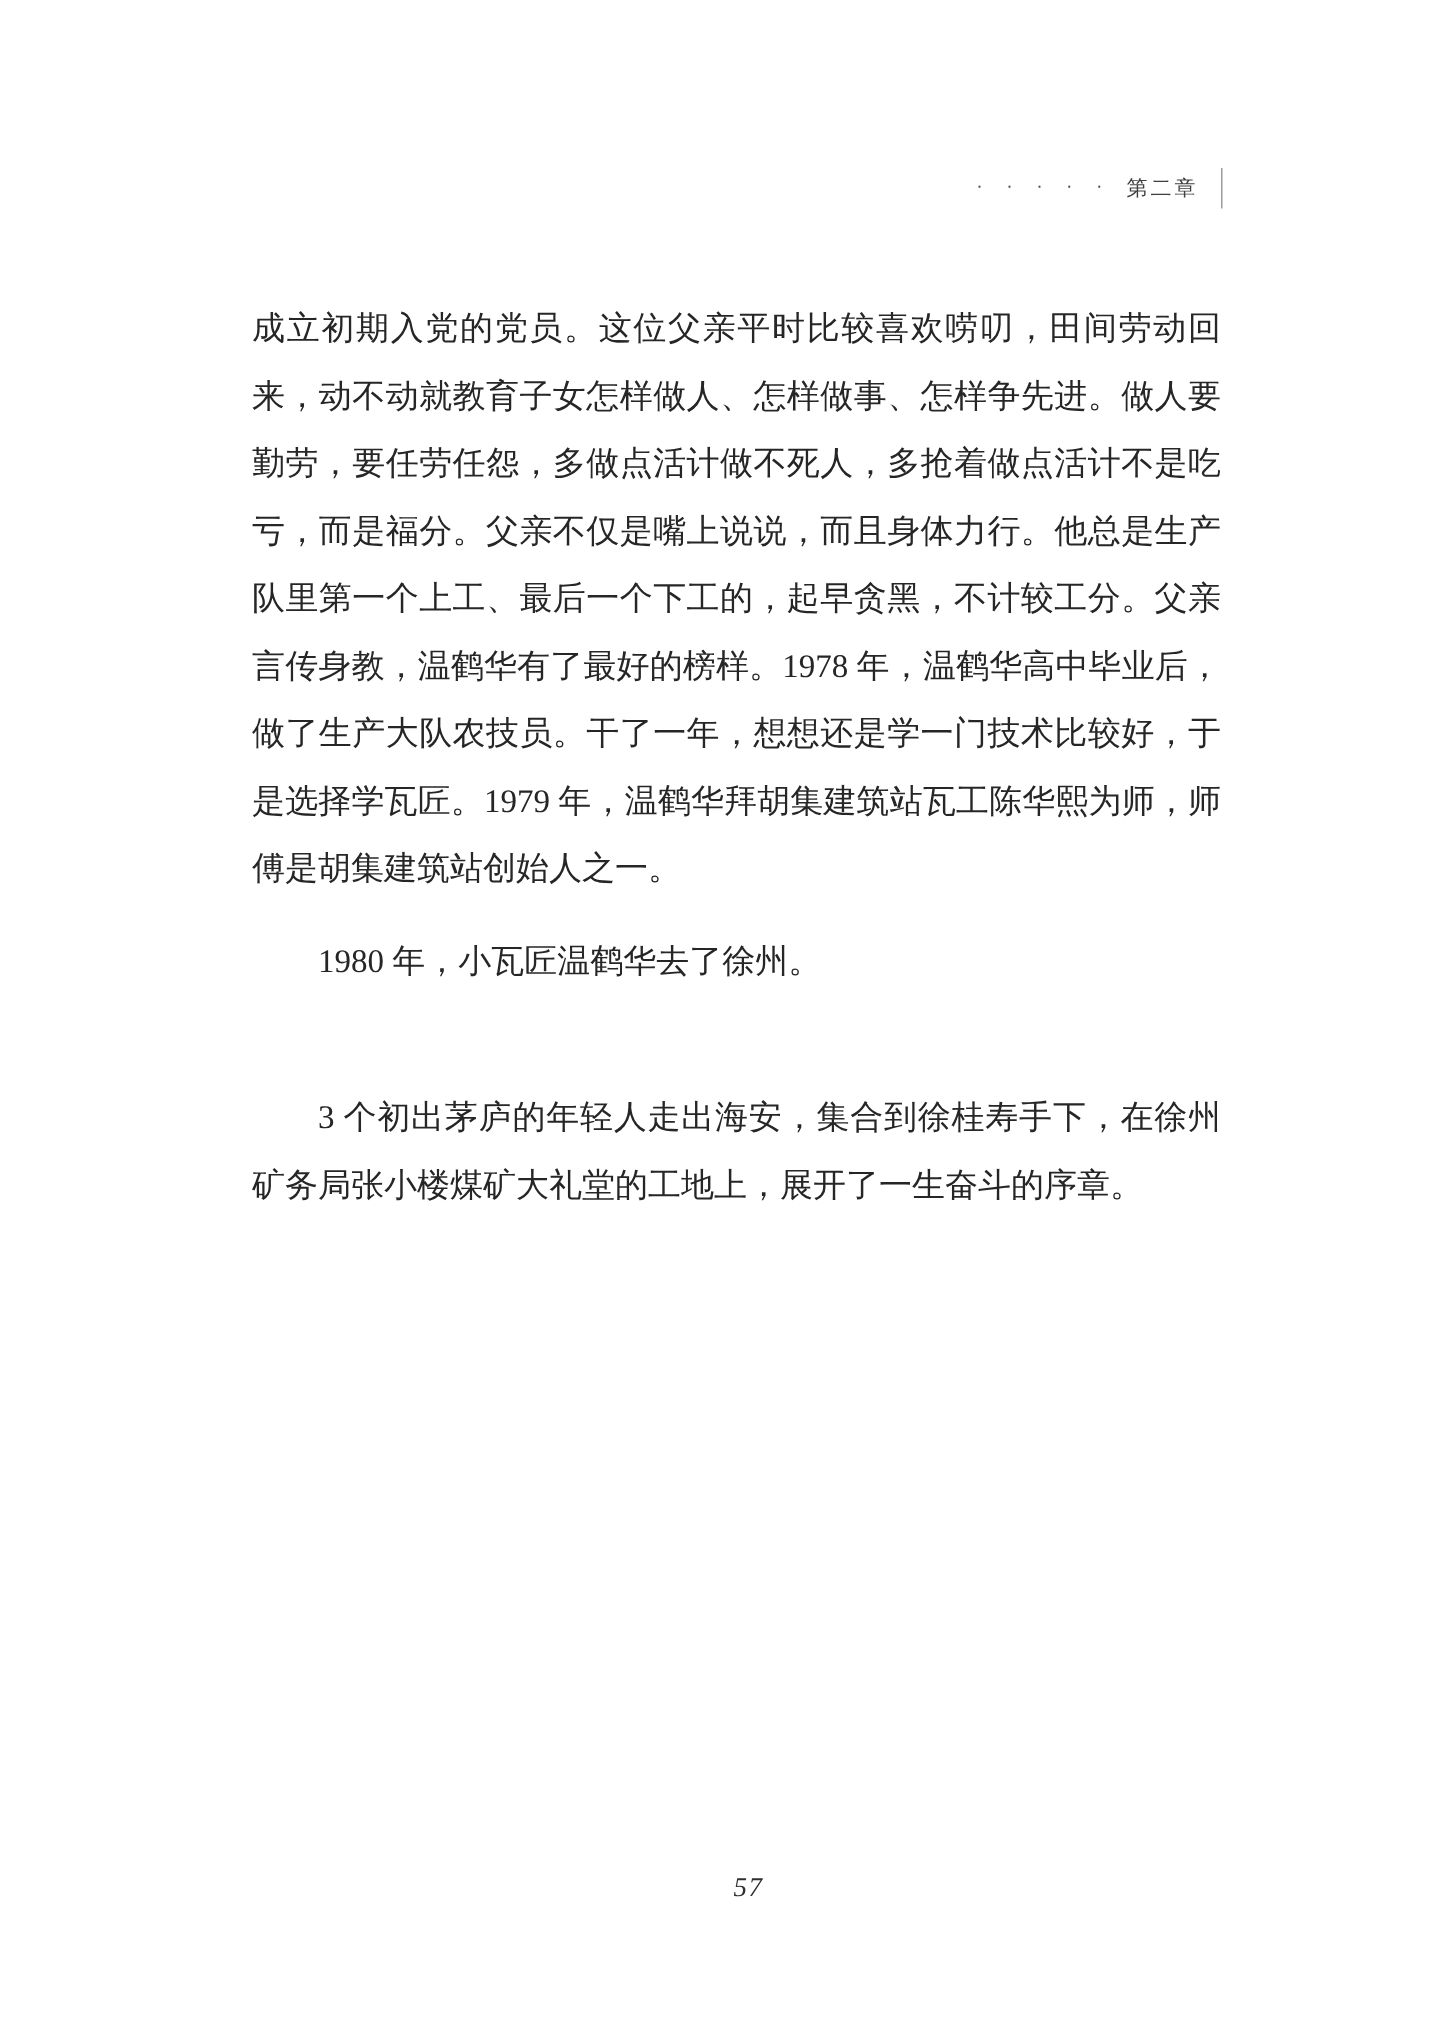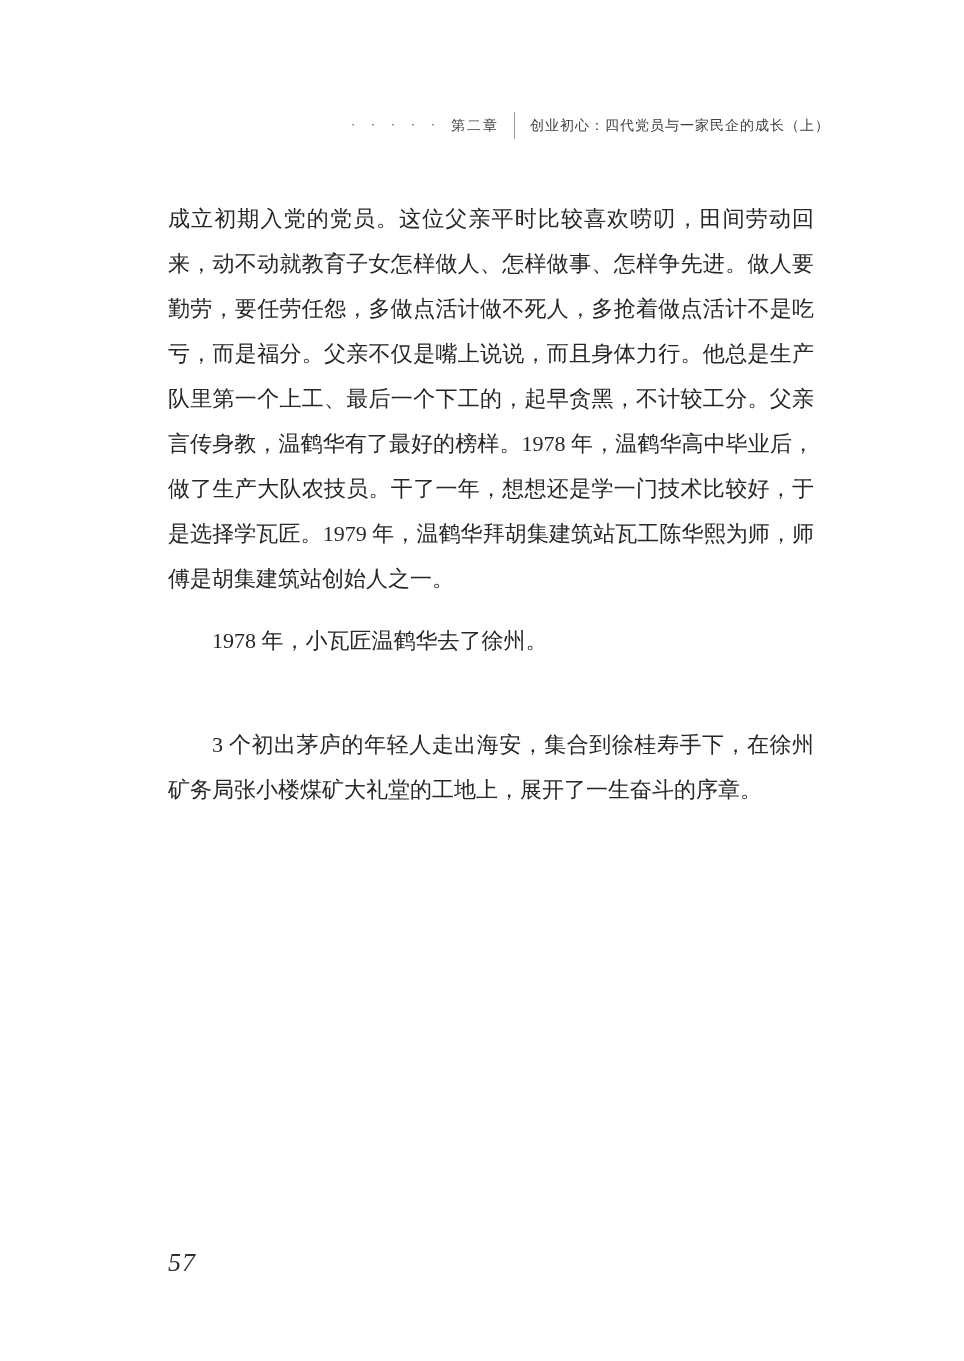--- a/index.html
+++ b/index.html
@@ -67,41 +67,40 @@
   }
   .content p.section-break {
     margin-top: 59px;
   }
   
   .page-number {
     position: absolute;
     top: 1248px;
     left: 168px;
     width: 662px;
-    text-align: left;
+    text-align: center;
     font-family: "Liberation Serif", serif;
     font-style: italic;
-    font-size: 26px;
+    font-size: 18px;
     color: #2f2f2f;
     letter-spacing: 1px;
   }
 </style>
 </head>
 <body>
 
 <div class="page">
 
   <div class="running-header">
     <span class="dots">· · · · ·</span>
     <span class="chapter">第二章</span>
     <span class="divider"></span>
-    <span class="title">创业初心：四代党员与一家民企的成长（上）</span>
   </div>
 
   <div class="content">
     <p>成立初期入党的党员。这位父亲平时比较喜欢唠叨，田间劳动回来，动不动就教育子女怎样做人、怎样做事、怎样争先进。做人要勤劳，要任劳任怨，多做点活计做不死人，多抢着做点活计不是吃亏，而是福分。父亲不仅是嘴上说说，而且身体力行。他总是生产队里第一个上工、最后一个下工的，起早贪黑，不计较工分。父亲言传身教，温鹤华有了最好的榜样。1978 年，温鹤华高中毕业后，做了生产大队农技员。干了一年，想想还是学一门技术比较好，于是选择学瓦匠。1979 年，温鹤华拜胡集建筑站瓦工陈华熙为师，师傅是胡集建筑站创始人之一。</p>
-    <p class="indent">1978 年，小瓦匠温鹤华去了徐州。</p>
+    <p class="indent">1980 年，小瓦匠温鹤华去了徐州。</p>
     <p class="indent section-break">3 个初出茅庐的年轻人走出海安，集合到徐桂寿手下，在徐州矿务局张小楼煤矿大礼堂的工地上，展开了一生奋斗的序章。</p>
   </div>
 
   <div class="page-number">57</div>
 
 </div>
 
 </body></html>

